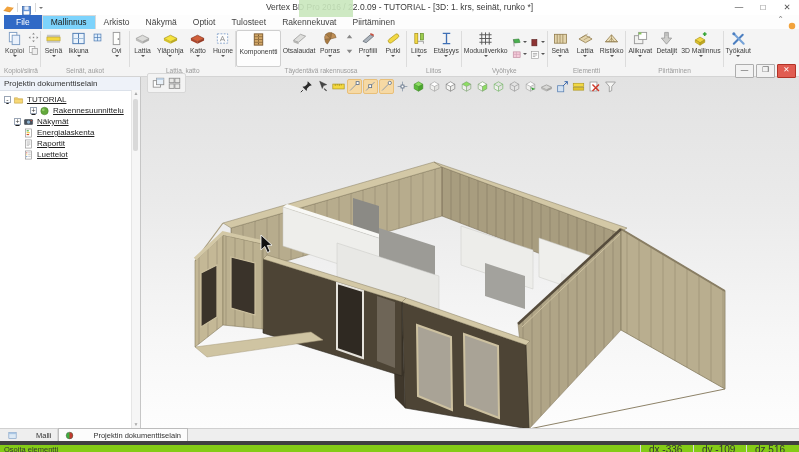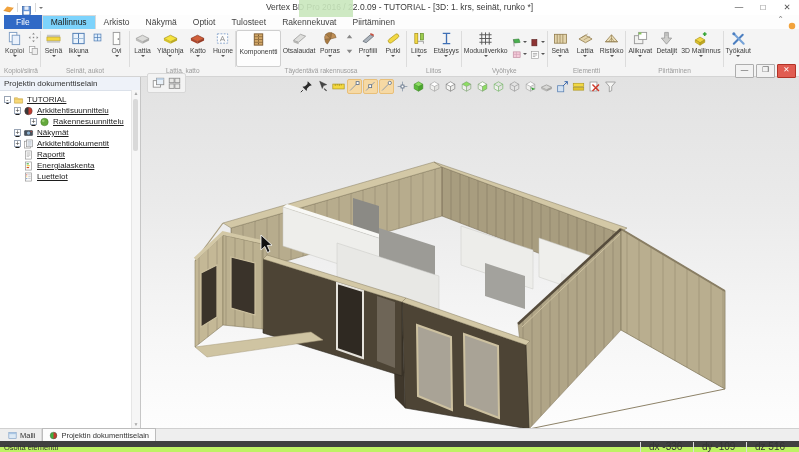--- a/index.html
+++ b/index.html
@@ -63,24 +63,24 @@
   
   #canvas{left:141px;top:77px;width:658px;height:351px;background:linear-gradient(180deg,#e2e2e2 0%,#eaeaea 35%,#f7f7f7 75%,#fdfdfd 100%);overflow:hidden;}
   #win-tools{left:147px;top:73px;height:18px;background:#f3f3f3;border:1px solid #d7d7d7;border-radius:2px;display:flex;align-items:center;gap:3px;padding:0 4px;z-index:5;}
   #win-tools .sic{width:13px;height:13px;}
   #vp-toolbar{left:299px;top:79px;height:16px;display:flex;gap:1px;z-index:5;}
   .vtb-cell{width:15px;height:15px;display:flex;align-items:center;justify-content:center;border-radius:2px;}
   .vtb-cell .sic{width:13px;height:13px;}
   .vtb-cell.hl{background:#f6d9a4;border:1px solid #e8bf79;box-sizing:border-box;}
   
   #btabs{left:0;top:428px;width:799px;height:13px;background:#eeeeee;border-top:1px solid #d0d0d0;display:flex;align-items:stretch;padding-left:2px;box-sizing:border-box;}
-  .btab{display:flex;align-items:center;gap:3px;padding:0 6px;font-size:7.5px;color:#333;border-right:1px solid #d8d8d8;white-space:nowrap;}
+  .btab{display:flex;align-items:center;gap:19px;padding:0 6px;font-size:7.5px;color:#333;border-right:1px solid #d8d8d8;white-space:nowrap;}
   .btab .sic{width:9px;height:9px;}
   .btab.active{background:#fcfcfc;border:1px solid #bcbcbc;border-bottom:none;margin-top:-1px;}
-  #statusbar{left:0;top:441px;width:799px;height:11px;background:#bef264;border-top:6px solid #404040;display:flex;align-items:flex-end;box-sizing:border-box;}
+  #statusbar{left:0;top:441px;width:799px;height:11px;background:#84cc16;border-top:4px solid #404040;display:flex;align-items:flex-start;box-sizing:border-box;}
   #status-hint{font-size:7.5px;color:#333;padding-left:4px;flex:1;}
   .scell{border-left:1px solid #dcdcdc;padding:0 8px;font-size:10px;color:#333;min-width:36px;height:10px;line-height:10px;}
 </style>
 </head>
 <body>
 
 <div id="titlebar" class="abs">
   <div id="qa" class="abs">
       <span class="qi"><svg viewBox="0 0 16 16">
           <path d="M1 8l5-6 9 2-5 6z" fill="#f2a33c"></path>
@@ -502,31 +502,20 @@
       <div class="trow" style="padding-left: 4px;">
         <span class="texp">-</span>
         <span class="ticn">
           <svg viewBox="0 0 16 16">
             <path d="M1.5 4.5h5l1.5 1.5h6.5V13H1.5z" fill="#f7d877" stroke="#b9952e" stroke-width="0.8"></path>
             <path d="M1.5 7h13" stroke="#d9b14e" stroke-width="0.7"></path>
           </svg>
         </span>
         <span>TUTORIAL</span>
       </div>
-      <div class="trow" style="padding-left: 14px;">
-        <span class="texp">+</span>
-        <span class="ticn">
-          <svg viewBox="0 0 16 16">
-            <circle cx="8" cy="8" r="6" fill="#c23a2e"></circle>
-            <path d="M8 2a6 6 0 0 0 0 12z" fill="#383838"></path>
-            <circle cx="8" cy="8" r="6" fill="none" stroke="#4a4a4a" stroke-width="0.7"></circle>
-          </svg>
-        </span>
-        <span>Arkkitehtisuunnittelu</span>
-      </div>
       <div class="trow" style="padding-left: 14px; margin-left: 16px;">
         <span class="texp">+</span>
         <span class="ticn">
           <svg viewBox="0 0 16 16">
             <circle cx="8" cy="8" r="6" fill="#64a93c"></circle>
             <circle cx="6" cy="6" r="2.2" fill="#94cc6e"></circle>
             <circle cx="8" cy="8" r="6" fill="none" stroke="#3f7522" stroke-width="0.7"></circle>
           </svg>
         </span>
         <span>Rakennesuunnittelu</span>
@@ -534,53 +523,42 @@
       <div class="trow" style="padding-left: 14px;">
         <span class="texp">+</span>
         <span class="ticn">
           <svg viewBox="0 0 16 16">
             <rect x="1.5" y="4" width="13" height="8" rx="1" fill="#47525e" stroke="#232a31" stroke-width="0.7"></rect>
             <circle cx="8" cy="8" r="2.6" fill="#8fb3d1"></circle>
             <rect x="11.5" y="5" width="2" height="1.6" fill="#cf4a38"></rect>
           </svg>
         </span>
         <span>Näkymät</span>
-      </div>
-      <div class="trow" style="padding-left: 14px;">
-        <span class="texp">+</span>
-        <span class="ticn">
-          <svg viewBox="0 0 16 16">
-            <rect x="1.5" y="3.5" width="9.5" height="11" fill="#fff" stroke="#8a8a8a"></rect>
-            <rect x="5" y="1.5" width="9.5" height="11" fill="#eef1f5" stroke="#8a8a8a"></rect>
-            <path d="M7 4h5.5M7 6h5.5M7 8h5.5M7 10h4" stroke="#9aa6b5" stroke-width="0.7"></path>
-          </svg>
-        </span>
-        <span>Arkkitehtidokumentit</span>
-      </div>
-      <div class="trow" style="padding-left: 14px;">
-        <span style="width: 9px; flex: 0 0 auto;"></span>
-        <span class="ticn">
-          <svg viewBox="0 0 16 16">
-            <rect x="3" y="1.5" width="10" height="13" fill="#fff" stroke="#8a8a8a"></rect>
-            <path d="M5 4.5h6M5 6.5h6M5 8.5h6M5 10.5h4" stroke="#8a8a8a" stroke-width="0.7"></path>
-          </svg>
-        </span>
-        <span>Raportit</span>
       </div>
       <div class="trow" style="padding-left: 14px;">
         <span style="width: 9px; flex: 0 0 auto;"></span>
         <span class="ticn">
           <svg viewBox="0 0 16 16">
             <rect x="3" y="1.5" width="10" height="13" fill="#fff" stroke="#8a8a8a"></rect>
             <path d="M5 4.5h3.5" stroke="#3fae3f" stroke-width="1.8"></path>
             <path d="M5 7.5h5" stroke="#f2c93c" stroke-width="1.8"></path>
             <path d="M5 10.5h4" stroke="#d2552f" stroke-width="1.8"></path>
           </svg>
         </span>
         <span>Energialaskenta</span>
+      </div>
+      <div class="trow" style="padding-left: 14px;">
+        <span style="width: 9px; flex: 0 0 auto;"></span>
+        <span class="ticn">
+          <svg viewBox="0 0 16 16">
+            <rect x="3" y="1.5" width="10" height="13" fill="#fff" stroke="#8a8a8a"></rect>
+            <path d="M5 4.5h6M5 6.5h6M5 8.5h6M5 10.5h4" stroke="#8a8a8a" stroke-width="0.7"></path>
+          </svg>
+        </span>
+        <span>Raportit</span>
       </div>
       <div class="trow" style="padding-left: 14px;">
         <span style="width: 9px; flex: 0 0 auto;"></span>
         <span class="ticn">
           <svg viewBox="0 0 16 16">
             <rect x="3" y="1.5" width="10" height="13" fill="#fff" stroke="#8a8a8a"></rect>
             <circle cx="5.3" cy="4.5" r="0.9" fill="#cf3a2c"></circle>
             <circle cx="5.3" cy="7.5" r="0.9" fill="#f2c93c"></circle>
             <circle cx="5.3" cy="10.5" r="0.9" fill="#4b7ec0"></circle>
             <path d="M7.5 4.5h4M7.5 7.5h4M7.5 10.5h4" stroke="#8a8a8a" stroke-width="0.7"></path>

